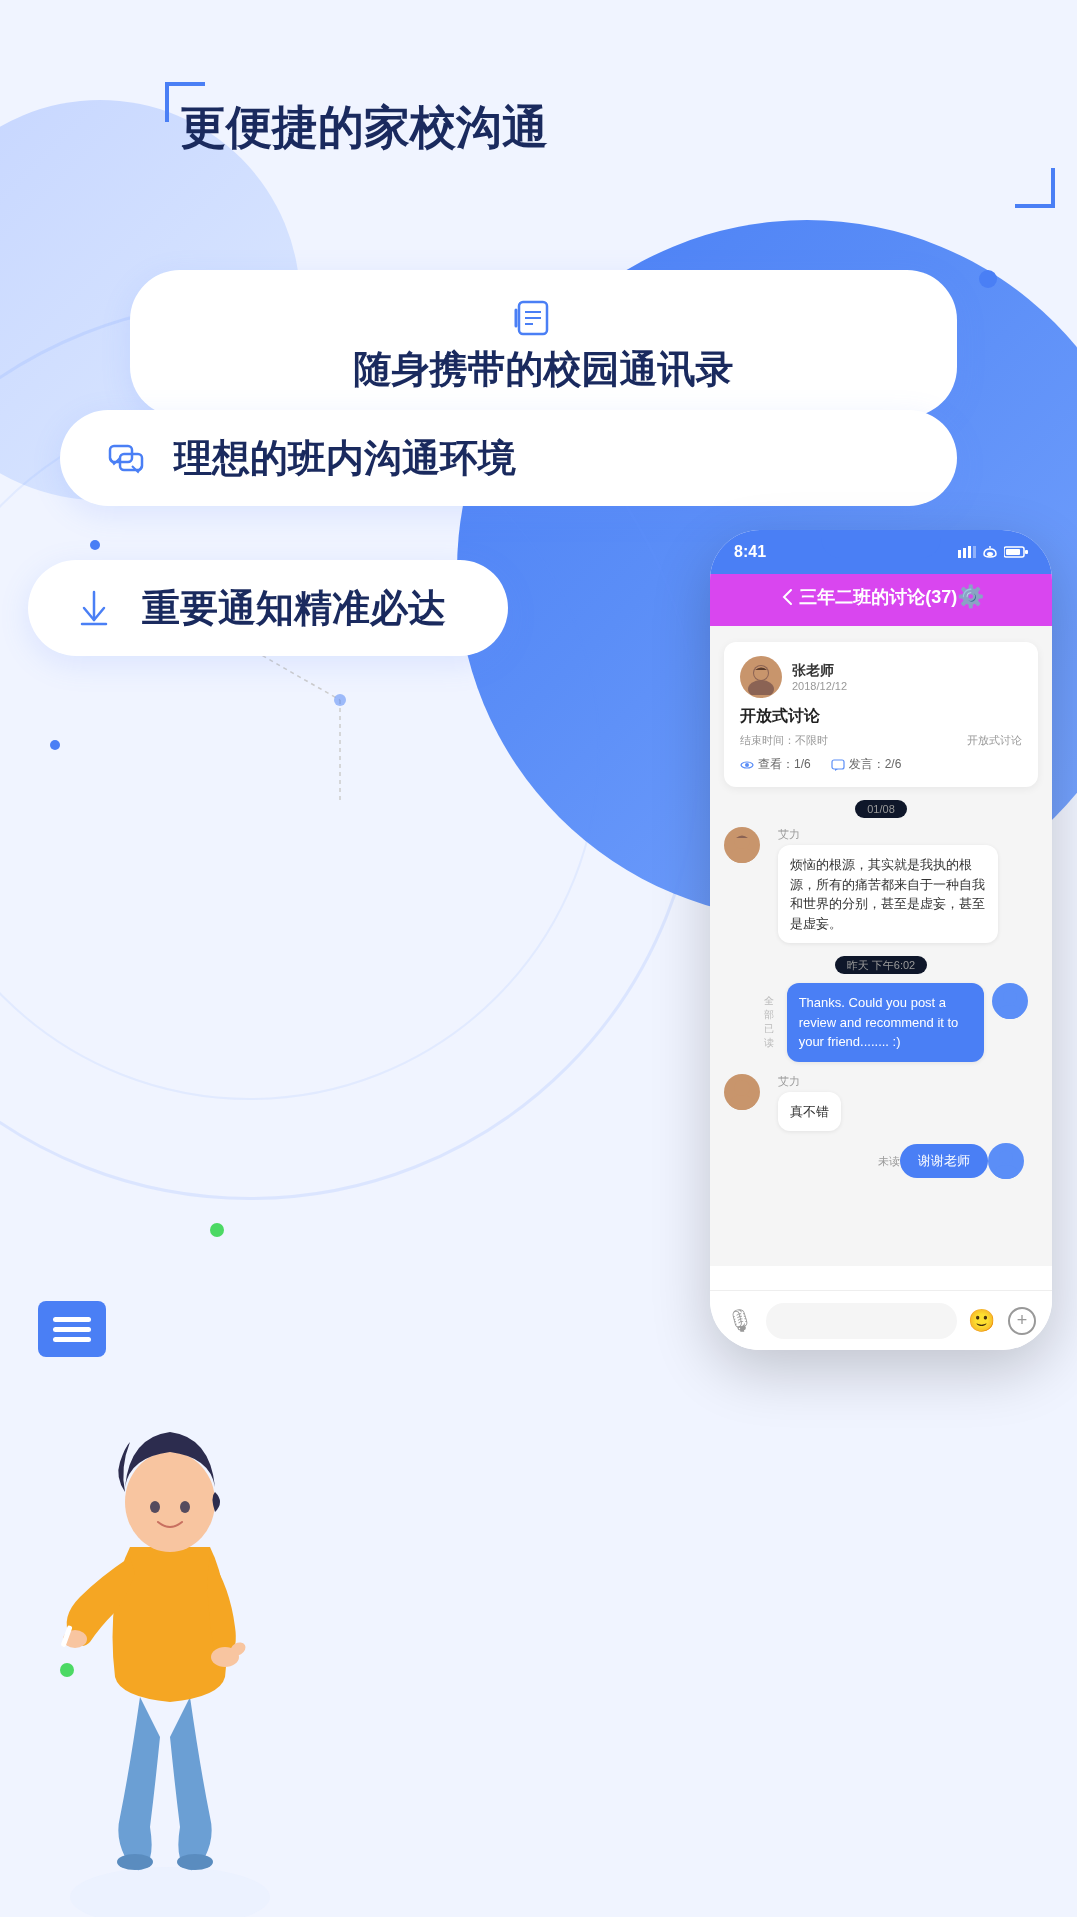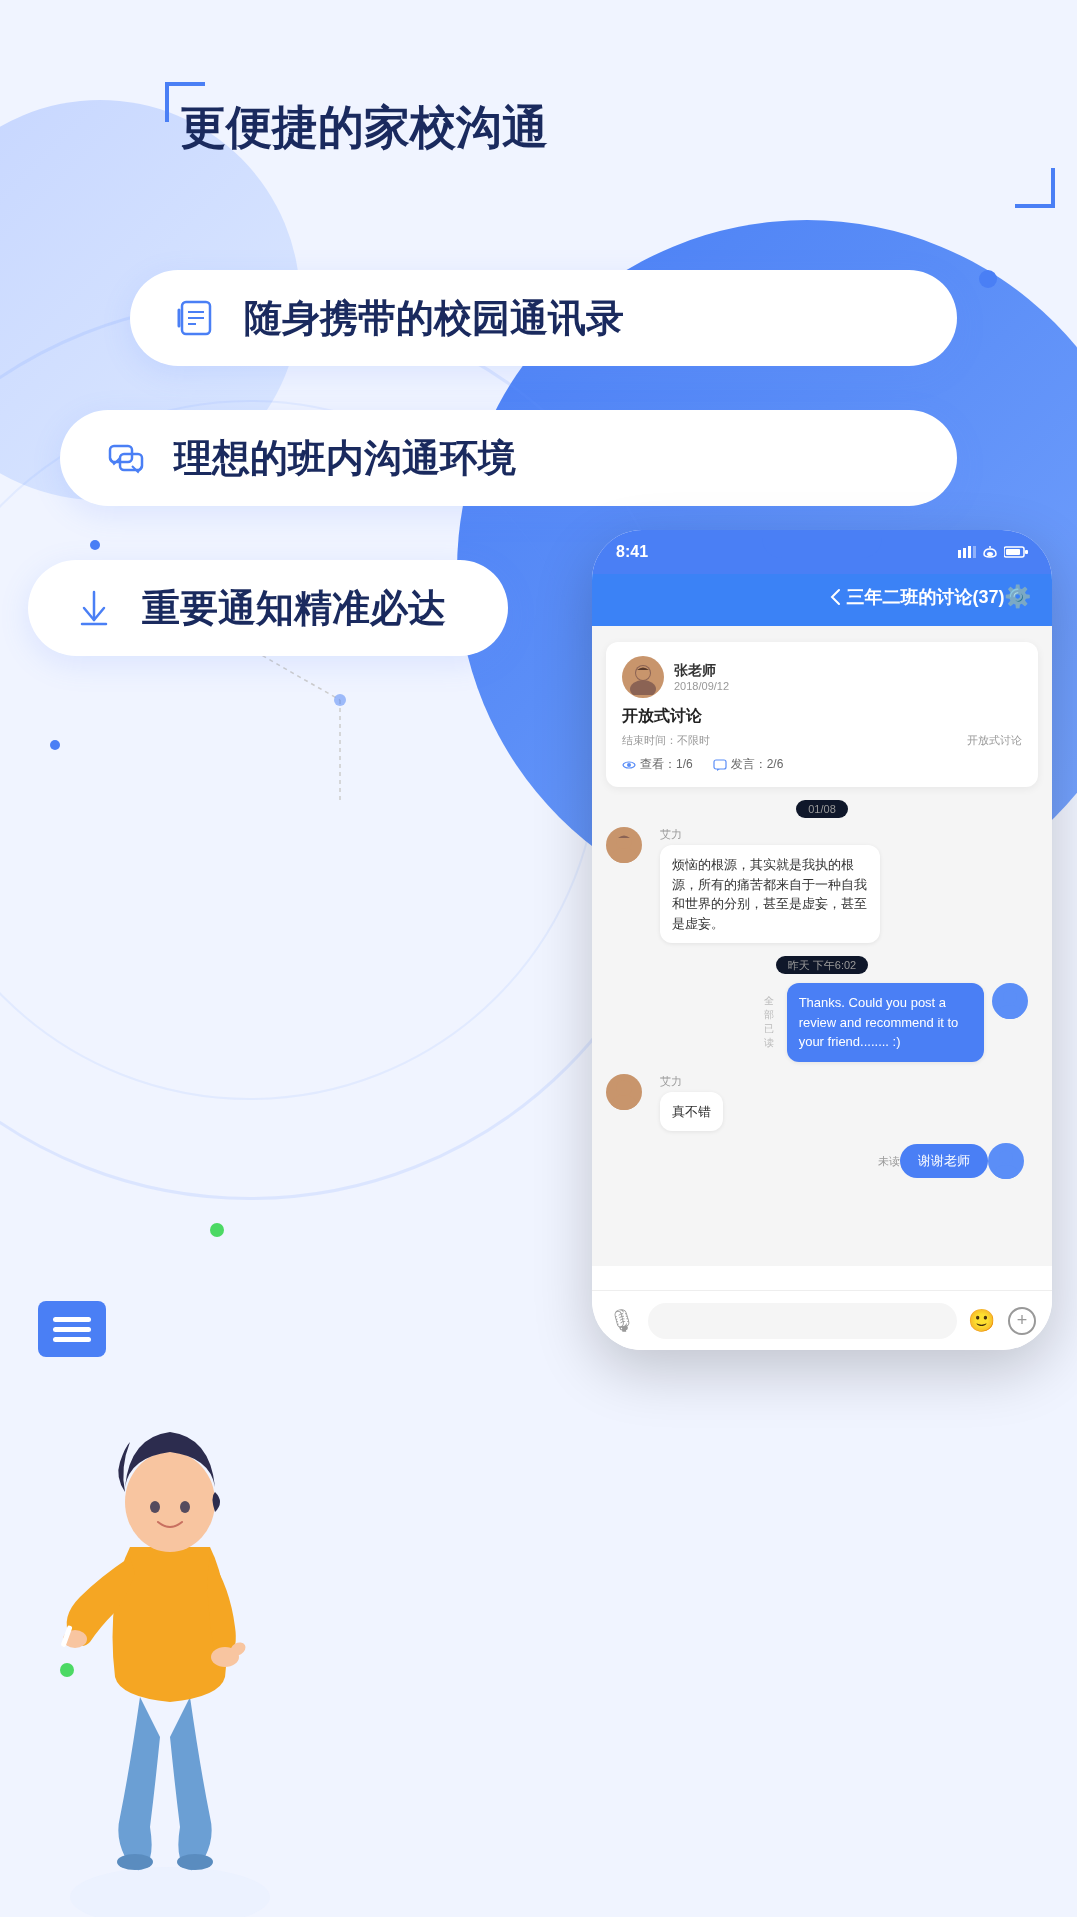--- a/index.html
+++ b/index.html
@@ -140,21 +140,21 @@
       font-weight: 600;
       color: #1a2a5e;
       white-space: nowrap;
     }
 
     
     .phone-mockup {
       position: absolute;
       top: 530px;
       right: 25px;
-      width: 460px;
+      width: 342px;
       height: 820px;
       background: white;
       border-radius: 50px;
       box-shadow: 0 20px 60px rgba(0,0,0,0.2);
       overflow: hidden;
       z-index: 25;
     }
     .phone-status-bar {
       background: #4a7ff5;
       height: 44px;
@@ -172,25 +172,25 @@
       top: 0;
       left: 50%;
       transform: translateX(-50%);
       width: 120px;
       height: 28px;
       background: #4a7ff5;
       border-radius: 0 0 20px 20px;
       z-index: 30;
     }
     .phone-header {
-      background: #3b82f6;
+      background: #d946ef;
       padding: 10px 20px 16px;
       display: flex;
       align-items: center;
-      justify-content: flex-end;
+      justify-content: center;
       color: white;
     }
     .phone-header-title { font-size: 18px; font-weight: 600; }
     .phone-header-icon { font-size: 22px; opacity: 0.9; }
 
     
     .chat-area {
       background: #f5f5f5;
       padding: 16px 14px;
       height: calc(100% - 120px - 60px);
@@ -396,21 +396,21 @@
   <circle cx="200" cy="120" r="8" fill="#4cd964" opacity="0.8"></circle>
   <line x1="200" y1="120" x2="340" y2="200" stroke="#ccc" stroke-width="1.5" stroke-dasharray="4,4"></line>
   <line x1="340" y1="200" x2="340" y2="300" stroke="#ccc" stroke-width="1.5" stroke-dasharray="4,4"></line>
   <circle cx="340" cy="200" r="6" fill="#4a7ff5" opacity="0.5"></circle>
 </svg>
 
 <div class="title-bracket-tl"></div>
 <div class="main-title">更便捷的家校沟通</div>
 <div class="title-bracket-br"></div>
 
-<div class="feature-card" style="top: 270px; left: 130px; right: 120px;">
+<div class="feature-card" style="top: 270px; left: 130px; right: 120px; flex-direction: column;">
   <div class="card-icon">
     <svg width="40" height="40" viewBox="0 0 40 40">
       <rect x="6" y="4" width="28" height="32" rx="4" fill="none" stroke="#4a7ff5" stroke-width="2.5"></rect>
       <line x1="12" y1="14" x2="28" y2="14" stroke="#4a7ff5" stroke-width="2"></line>
       <line x1="12" y1="20" x2="28" y2="20" stroke="#4a7ff5" stroke-width="2"></line>
       <line x1="12" y1="26" x2="20" y2="26" stroke="#4a7ff5" stroke-width="2"></line>
       <path d="M3 12 L3 28" stroke="#4a7ff5" stroke-width="3" stroke-linecap="round"></path>
     </svg>
   </div>
   <div class="card-text">随身携带的校园通讯录</div>
@@ -479,21 +479,21 @@
         <div class="avatar avatar-brown">
           <svg width="36" height="36" viewBox="0 0 36 36">
               <circle cx="18" cy="14" r="8" fill="#8B6354"></circle>
               <ellipse cx="18" cy="30" rx="13" ry="9" fill="#8B6354"></ellipse>
               <circle cx="18" cy="14" r="7" fill="#c8956c"></circle>
               <path d="M12 11 Q18 6 24 11" fill="#5a3a2a" stroke="none"></path>
             </svg>
         </div>
         <div class="author-info">
           <div class="name">张老师</div>
-          <div class="date">2018/09/12</div>
+          <div class="date">2018/12/12</div>
         </div>
       </div>
       <div class="discussion-title">开放式讨论</div>
       <div class="discussion-meta">
         <span>结束时间：不限时</span>
         <span>开放式讨论</span>
       </div>
       <div class="discussion-stats">
         <span>
           <svg width="14" height="10" viewBox="0 0 14 10">

